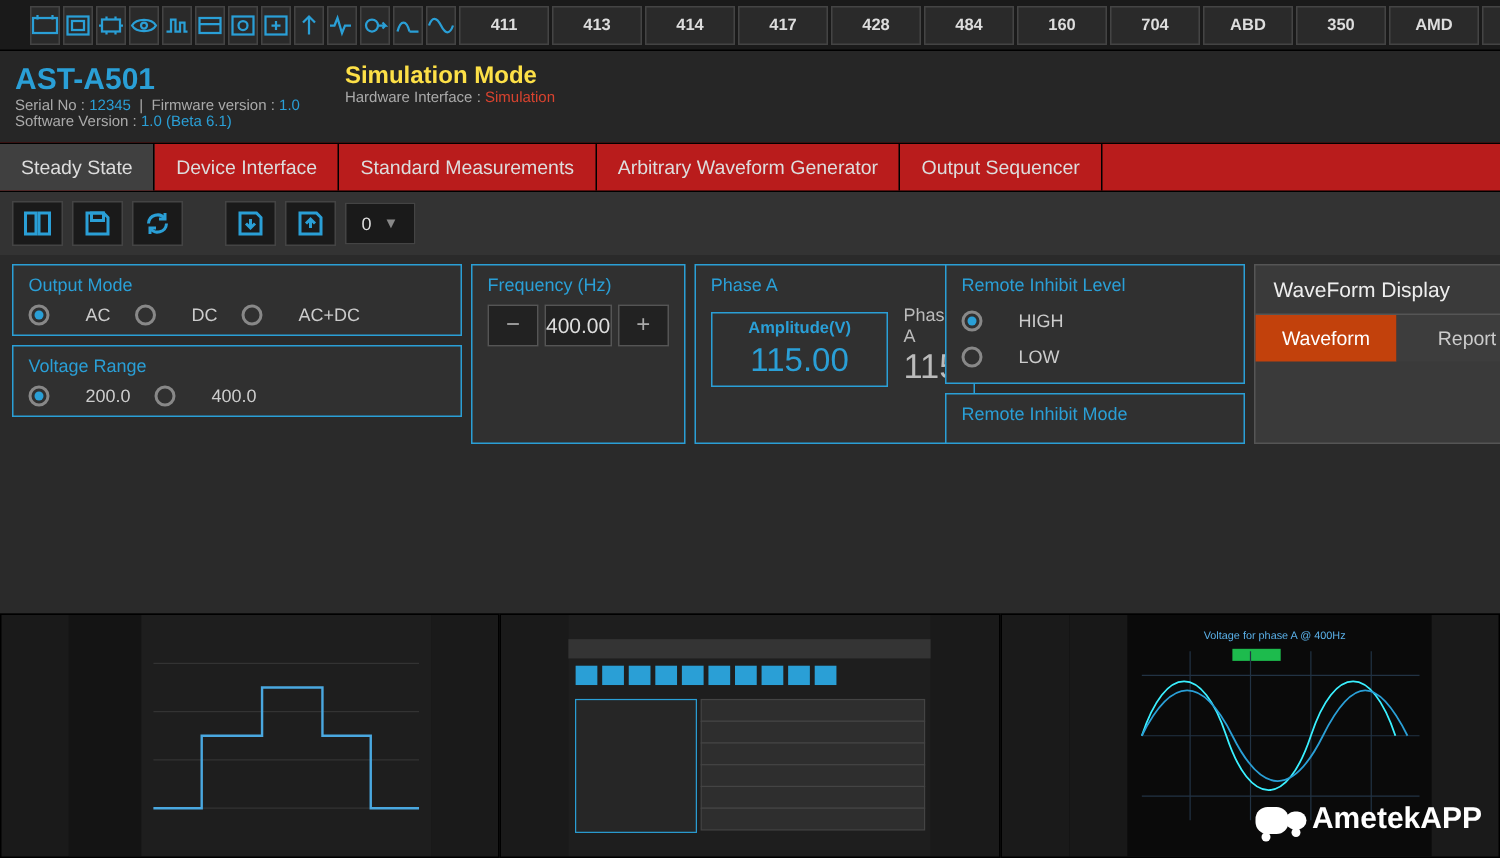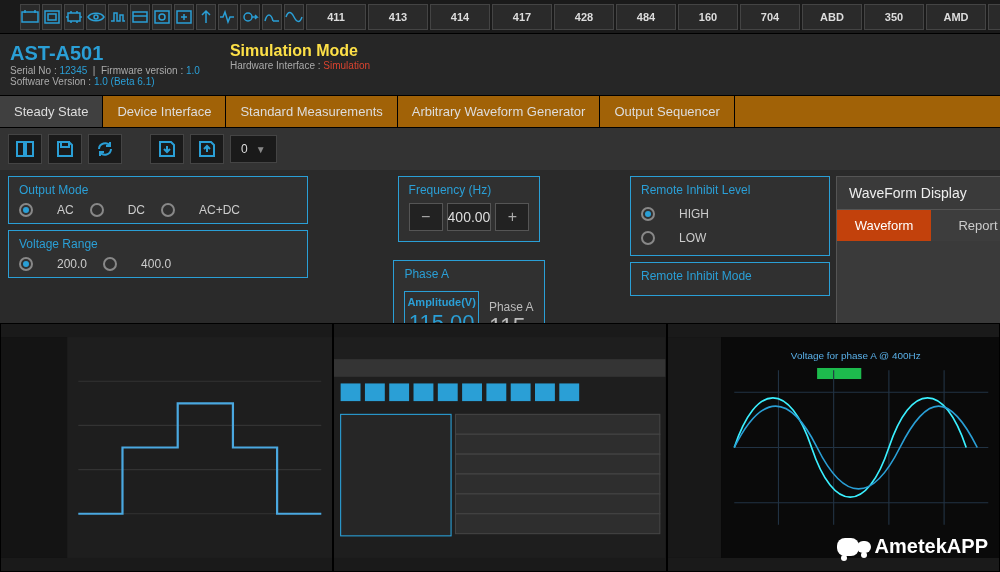--- a/index.html
+++ b/index.html
@@ -16,21 +16,21 @@
 
 .header { padding: 8px 10px; background: #262626; display: flex; gap: 30px; }
 .device-info .title { font-size: 20px; color: #2a9fd6; font-weight: 600; }
 .device-info .sub { font-size: 10px; color: #aaa; }
 .device-info .sub .val { color: #2a9fd6; }
 .sim-mode .title { font-size: 16px; color: #fde047; font-weight: 700; }
 .sim-mode .sub { font-size: 10px; color: #aaa; }
 .sim-mode .sub .val { color: #d9432f; }
 
 
-.tabs { display: flex; background: #a16207; border-top:1px solid #000; border-bottom:1px solid #000; }
+.tabs { display: flex; background: #b91c1c; border-top:1px solid #000; border-bottom:1px solid #000; }
 .tab { padding: 8px 14px; font-size: 13px; color: #ddd; cursor: pointer; border-right: 1px solid #000; }
 .tab.active { background: #404040; }
 
 
 .actionbar { display: flex; align-items: center; gap: 6px; padding: 6px 8px; background: #333; }
 .abtn { width: 34px; height: 30px; background: #1a1a1a; border: 1px solid #444; display: flex; align-items: center; justify-content: center; cursor: pointer; }
 .abtn svg { stroke: #2a9fd6; fill: none; stroke-width: 2; }
 .slot-sel { height: 28px; background: #1a1a1a; border: 1px solid #444; display:flex; align-items:center; padding:0 10px; gap:8px; color:#ddd; font-size:12px; }
 
 
@@ -39,34 +39,34 @@
 .panel.noborder { border-color: #555; }
 .panel h4 { font-size: 12px; color: #2a9fd6; font-weight: 400; margin-bottom: 6px; }
 .radio-row { display: flex; gap: 16px; align-items: center; }
 .radio { display:flex; align-items:center; gap:24px; font-size:12px; color:#ccc; cursor:pointer; }
 .radio .dot { width:14px; height:14px; border:2px solid #888; border-radius:50%; display:flex; align-items:center; justify-content:center; }
 .radio .dot.on::after { content:""; width:6px; height:6px; background:#2a9fd6; border-radius:50%; }
 .stepper { display:flex; align-items:center; gap:4px; margin: 4px 0; }
 .stepper .btn { width:34px; height:28px; background:#222; border:1px solid #555; display:flex; align-items:center; justify-content:center; color:#aaa; cursor:pointer; font-size:16px; }
 .stepper .val { flex:1; height:28px; background:#222; border:1px solid #555; display:flex; align-items:center; justify-content:center; color:#ddd; font-size:14px; }
 .bigval { font-size:22px; color:#2a9fd6; text-align:center; }
-.sub-panel { border:1px solid #2a9fd6; padding:4px 2px; margin-top:4px; }
+.sub-panel { border:1px solid #2a9fd6; padding:4px 24px; margin-top:4px; }
 .sub-panel h5 { font-size:11px; color:#2a9fd6; margin-bottom:2px; }
 .phase-row { display:flex; gap:10px; align-items:flex-end; }
 .phase-side { color:#bbb; font-size:12px; }
 .phase-side .num { font-size:23px; }
 
 
 .wf-header { padding:8px 12px; font-size:14px; color:#eee; border-bottom:1px solid #555; }
 .wf-tabs { display:flex; }
 .wf-tab { flex:1; padding:8px; text-align:center; font-size:13px; background:#3d3d3d; cursor:pointer; }
 .wf-tab.active { background:#c2410c; color:#fff; }
 
 
-.thumbs { position:absolute; bottom:0; left:0; right:0; height:249px; display:flex; background:#111; }
+.thumbs { position:absolute; bottom:0; left:0; right:0; height:163px; display:flex; background:#111; }
 .thumb { flex:1; background:#1a1a1a; border:1px solid #000; position:relative; overflow:hidden; }
 .thumb svg { width:100%; height:100%; }
 .watermark { position:absolute; bottom:14px; right:12px; color:#fff; font-size:20px; font-weight:600; display:flex; align-items:center; gap:4px; z-index:10; }
 .watermark .bubble { width:22px; height:18px; background:#fff; border-radius:8px; position:relative; }
 .watermark .bubble::after { content:""; position:absolute; bottom:-5px; left:4px; width:6px;height:6px; background:#fff; border-radius:50%; }
 .watermark .bubble.sm { width:14px; height:12px; margin-left:-6px; }
 </style>
 </head>
 <body>
 
@@ -270,21 +270,21 @@
             <span>200.0</span>
           </div>
           <div class="radio">
             <span class="dot"></span>
             <span>400.0</span>
           </div>
         </div>
     </div>
   </div>
 
-  <div style="display:flex;flex-direction:column;gap:18px;align-items:center;">
+  <div style="display:flex;flex-direction:row;gap:6px;">
     <div class="panel">
       <h4>Frequency (Hz)</h4>
       <div class="stepper">
         <div class="btn">−</div>
         <div class="val">400.00</div>
         <div class="btn">+</div>
       </div>
     </div>
     <div class="panel">
       <h4>Phase A</h4>

